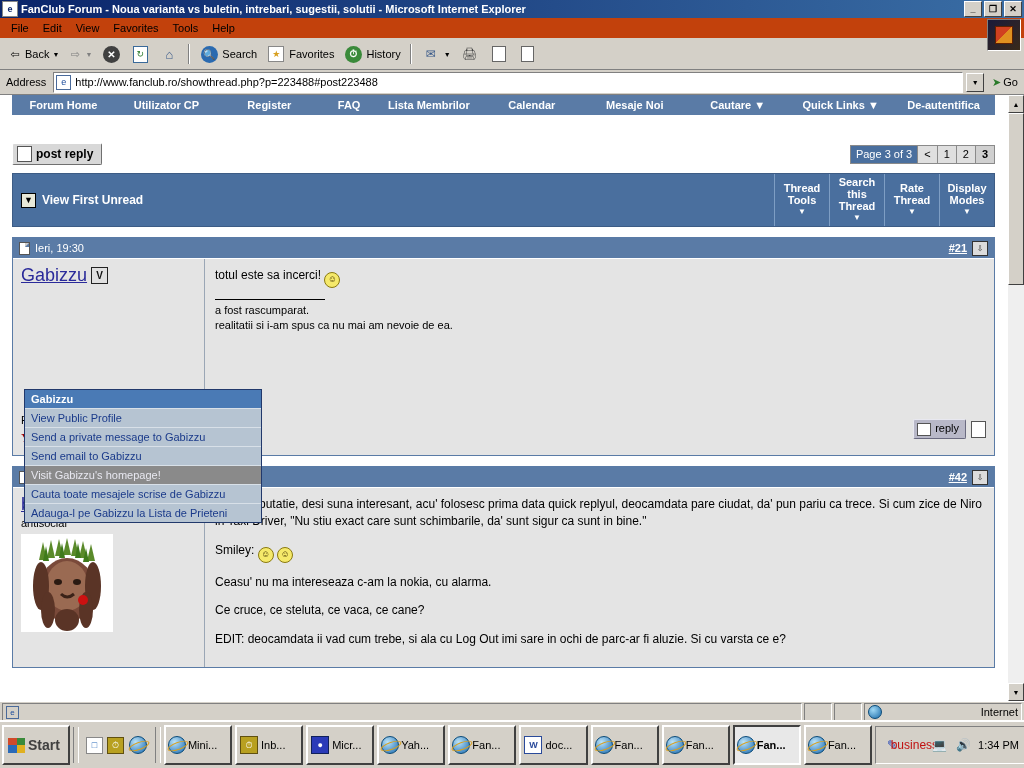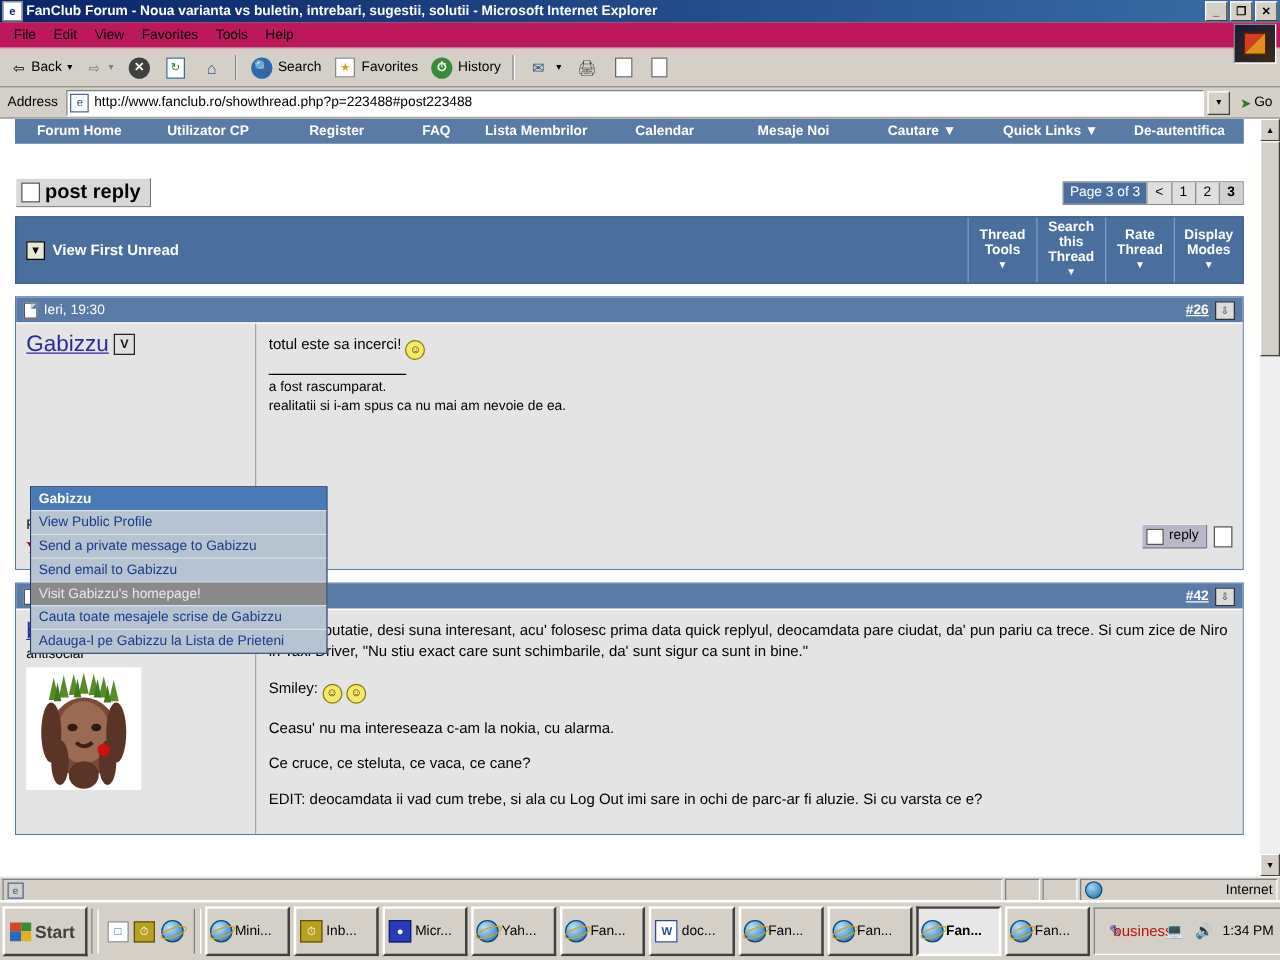--- a/index.html
+++ b/index.html
@@ -33,21 +33,21 @@
   .titlebar .tbtn{
     width:16px;height:14px;background:#d4d0c8;
     border-top:1px solid #fff;border-left:1px solid #fff;
     border-right:1px solid #404040;border-bottom:1px solid #404040;
     color:#000;font-size:9px;font-weight:bold;
     display:flex;align-items:center;justify-content:center;line-height:1;
   }
   
   .menubar{
     height:20px;display:flex;align-items:center;
-    background:#be185d;
+    background:#c2410c;
     border-bottom:1px solid #d4d0c8;
     padding-left:4px;position:relative;
   }
   .menubar .mi{padding:2px 7px;font-size:11px;color:#000;}
   .menubar .logo{
     position:absolute;right:3px;top:1px;width:32px;height:30px;
     background:linear-gradient(135deg,#1a1a3a,#3a2a1a);
     border-top:1px solid #808080;border-left:1px solid #808080;
     border-right:1px solid #fff;border-bottom:1px solid #fff;
     display:flex;align-items:center;justify-content:center;
@@ -129,21 +129,21 @@
     margin:0 12px 0 12px;
   }
   .forumnav a{flex:1;text-align:center;color:#fff;white-space:nowrap;}
   
   .content{padding:0 12px;}
   .toprow{display:flex;align-items:center;justify-content:space-between;margin-top:28px;height:22px;}
   .postreply{
     display:inline-flex;align-items:center;gap:4px;
     background:#d8d8d8;border-top:1px solid #fff;border-left:1px solid #fff;
     border-right:1px solid #707070;border-bottom:1px solid #707070;
-    padding:2px 8px 2px 4px;font-size:16px;font-weight:bold;color:#000;
+    padding:2px 8px 2px 4px;font-size:12px;font-weight:bold;color:#000;
     border-radius:2px;
   }
   .pager{display:flex;align-items:stretch;font-size:11px;height:17px;}
   .pager .plabel{background:#4a6f9e;color:#fff;padding:1px 5px;display:flex;align-items:center;}
   .pager .pb{
     background:#dfdfdf;color:#000;padding:1px 6px;display:flex;align-items:center;
     border-left:1px solid #8a8a8a;
   }
   .pager .pb.cur{font-weight:bold;background:#d0d0d0;}
   .pager{border:1px solid #8a8a8a;}
@@ -465,21 +465,21 @@
           </div>
         </div>
 
         <div class="post">
           <div class="posthead">
             <span class="left">
               <span class="docicon"></span>
               <span>Ieri, 19:30</span>
             </span>
             <span class="left">
-              <span class="num">#26</span>
+              <span class="num">#21</span>
               <span class="badgeicon">⇩</span>
             </span>
           </div>
           <div class="postbody">
             <div class="pauthor" style="height:186px;">
               <span class="uname">Gabizzu</span><span class="vbadge">V</span>
               <div class="ustats" style="margin-top:128px;">
                 <div>Posts: 3,369</div>
                 <div class="yicon">Y!</div>
               </div>

